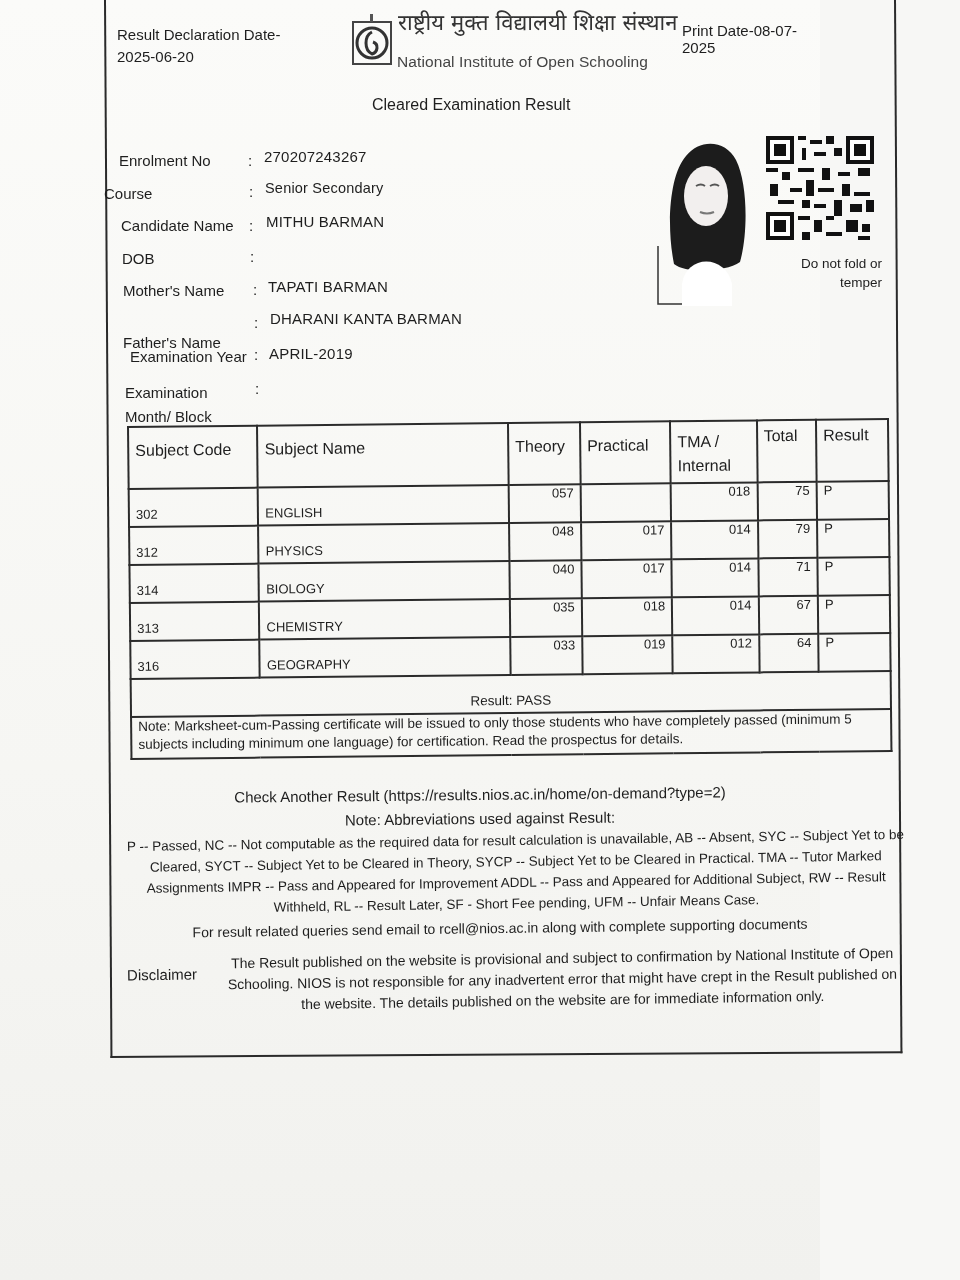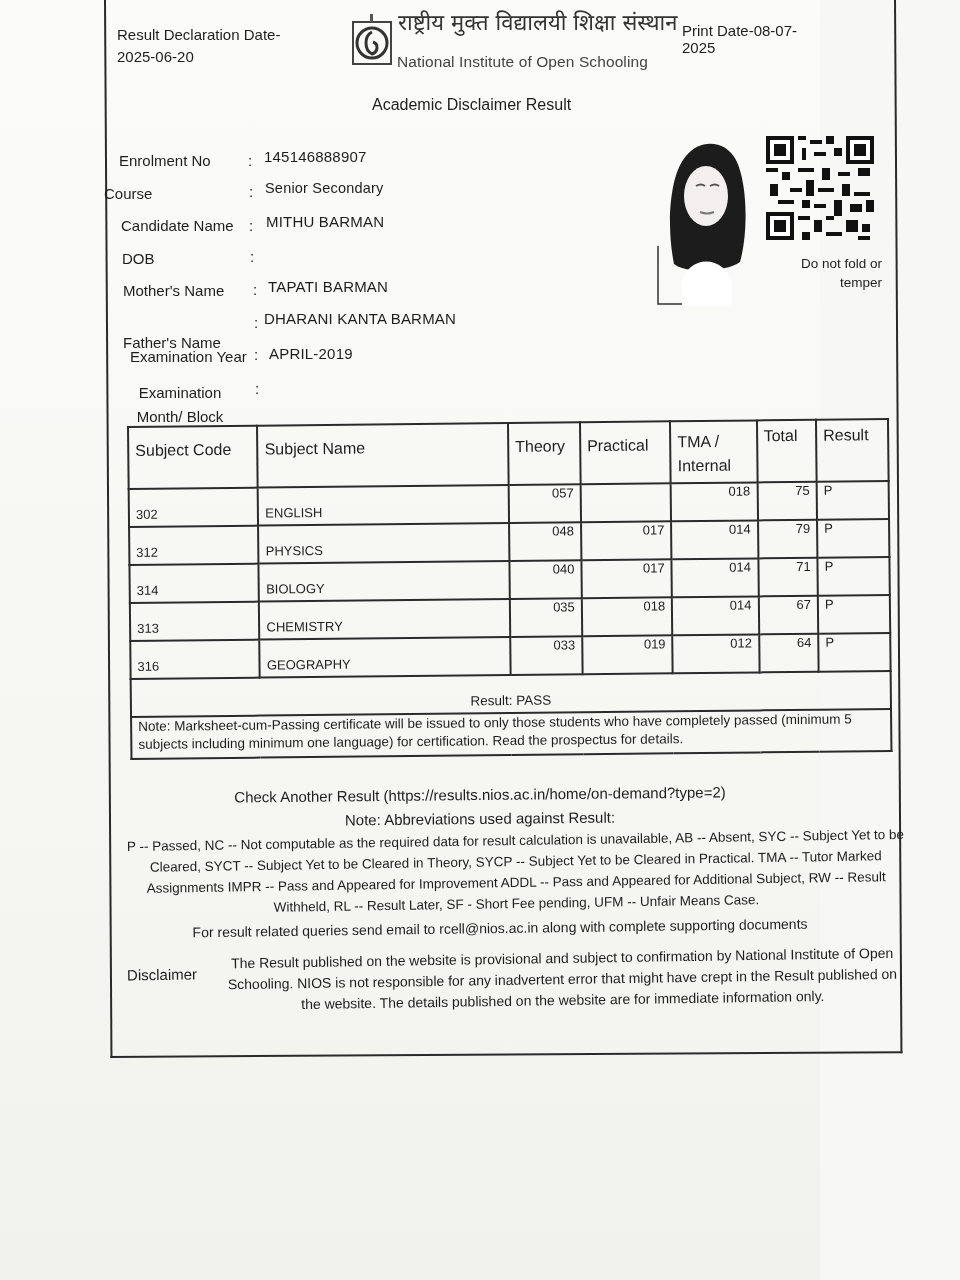--- a/index.html
+++ b/index.html
@@ -18,21 +18,21 @@
     transform:rotate(-0.35deg); transform-origin:top left;
   }
   .abs { position:absolute; }
   .decl { left:117px; top:24px; font-size:15px; line-height:22px; }
   .logo { left:352px; top:12px; width:40px; height:54px; }
   .hindi { left:398px; top:6px; font-size:22px; font-family:"DejaVu Sans", sans-serif; color:#333; }
   .nios-en { left:397px; top:31px; font-size:15.5px; color:#444; letter-spacing:0.1px;margin-top:22px; }
   .print-date { left:682px; top:22px; font-size:15px; }
   .title { left:372px; top:96px; font-size:16px; }
 
-  .info-label { position:absolute; font-size:15px;text-align:center; }
+  .info-label { position:absolute; font-size:15px; }
   .info-colon { position:absolute; font-size:15px; }
   .info-value { position:absolute; font-size:15px; letter-spacing:0.2px; }
 
   .photo { left:656px; top:134px; width:96px; height:172px; }
   .qr { left:766px; top:136px; width:108px; height:104px; }
   .dnf { left:772px; top:254px; width:110px; text-align:right; font-size:13.5px; line-height:19px; }
 
   table.marks {
     position:absolute; left:127px; top:426px; width:762px; border-collapse:collapse;
     transform:rotate(-0.6deg); transform-origin:top left; font-size:13px;
@@ -66,46 +66,46 @@
   <svg class="abs logo" viewBox="0 0 40 54">
     <rect x="1" y="10" width="38" height="42" fill="none" stroke="#444" stroke-width="2"></rect>
     <circle cx="20" cy="31" r="15" fill="none" stroke="#333" stroke-width="3"></circle>
     <path d="M20 20 C12 24 12 38 20 42 C26 40 27 32 21 30" fill="none" stroke="#333" stroke-width="3"></path>
     <rect x="18" y="2" width="3" height="8" fill="#555"></rect>
   </svg>
   <div class="abs hindi">राष्ट्रीय मुक्त विद्यालयी शिक्षा संस्थान</div>
   <div class="abs nios-en">National Institute of Open Schooling</div>
   <div class="abs print-date">Print Date-08-07-2025</div>
 
-  <div class="abs title">Academic Disclaimer Result</div>
+  <div class="abs title">Cleared Examination Result</div>
 
   <div>
     <div class="info-label" style="left:119px;top:152px">Enrolment No</div>
     <div class="info-colon" style="left:248px;top:152px">:</div>
-    <div class="info-value" style="left:264px;top:148px">145146888907</div>
+    <div class="info-value" style="left:264px;top:148px">270207243267</div>
 
     <div class="info-label" style="left:104px;top:185px">Course</div>
     <div class="info-colon" style="left:249px;top:183px">:</div>
     <div class="info-value" style="left:265px;top:180px;font-weight:normal;font-size:14.5px">Senior Secondary</div>
 
     <div class="info-label" style="left:121px;top:217px">Candidate Name</div>
     <div class="info-colon" style="left:249px;top:217px">:</div>
     <div class="info-value" style="left:266px;top:213px">MITHU BARMAN</div>
 
     <div class="info-label" style="left:122px;top:250px">DOB</div>
     <div class="info-colon" style="left:250px;top:248px">:</div>
     <div class="info-value" style="left:266px;top:248px"></div>
 
     <div class="info-label" style="left:123px;top:282px">Mother's Name</div>
     <div class="info-colon" style="left:253px;top:281px">:</div>
     <div class="info-value" style="left:268px;top:278px">TAPATI BARMAN</div>
 
     <div class="info-label" style="left:123px;top:334px">Father's Name</div>
     <div class="info-colon" style="left:254px;top:314px">:</div>
-    <div class="info-value" style="left:264px;top:310px">DHARANI KANTA BARMAN</div>
+    <div class="info-value" style="left:270px;top:310px">DHARANI KANTA BARMAN</div>
 
     <div class="info-label" style="left:130px;top:348px">Examination Year</div>
     <div class="info-colon" style="left:254px;top:346px">:</div>
     <div class="info-value" style="left:269px;top:345px">APRIL-2019</div>
 
     <div class="info-label" style="left:125px;top:381px;width:110px;line-height:24px">Examination Month/ Block</div>
     <div class="info-colon" style="left:255px;top:380px">:</div>
     <div class="info-value" style="left:270px;top:380px"></div>
   </div>
 

